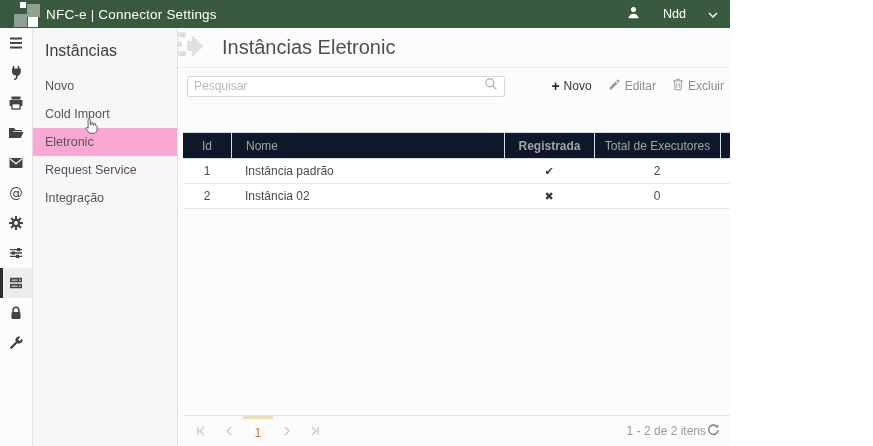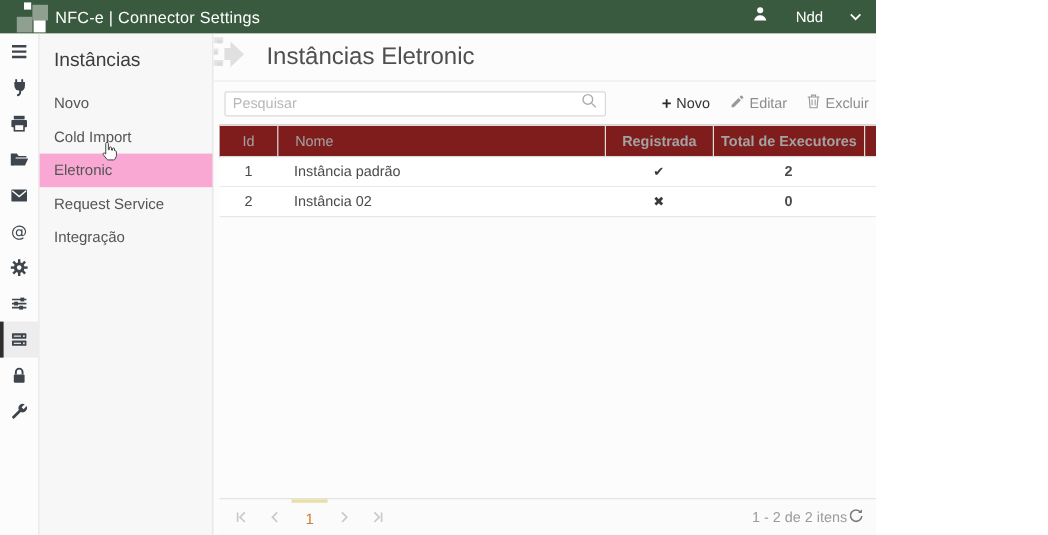--- a/index.html
+++ b/index.html
@@ -62,29 +62,29 @@
   .toolbar-buttons { margin-left:auto; display:flex; align-items:center; gap:16px; }
   .tbtn {
     background:none; border:none; display:flex; align-items:center; gap:4px;
     font-size:12px; color:#8d8d8d; cursor:pointer; font-family:"Liberation Sans", sans-serif;
   }
   .tbtn.primary { color:#333; }
   .plus-glyph { font-size:14px; font-weight:700; color:#2b2b2b; line-height:1; }
   
   .grid { margin:6px 0 0 5px; flex:none; }
   .grid-header {
-    display:flex; background:#7f1d1d; border-top:1px solid #dcdcdc; border-bottom:1px solid #dcdcdc;
-    height:27px; align-items:center; color:#a3a3a3; font-size:12px;
+    display:flex; background:#0f172a; border-top:1px solid #dcdcdc; border-bottom:1px solid #dcdcdc;
+    height:27px; align-items:center; color:#a3a3a3; font-size:12px;margin-top:28px;
   }
   .gcol { height:100%; display:flex; align-items:center; }
   .grid-header .gcol + .gcol { border-left:1px solid #dedede; }
   .c-id   { width:48px; justify-content:center; }
   .c-nome { flex:1; padding-left:14px; }
   .c-reg  { width:90px; justify-content:center;font-weight:bold; }
-  .c-tot  { width:126px; justify-content:center;font-weight:bold; }
+  .c-tot  { width:126px; justify-content:center; }
   .c-fill { width:10px; }
   .grid-row {
     display:flex; background:#fff; border-bottom:1px solid #e8e8e8; height:25px;
     align-items:center; font-size:12px; color:#4a4a4a; cursor:pointer;
   }
   .mark { font-size:11px; color:#3a3a3a; font-family:"DejaVu Sans", sans-serif; }
   .grid-space { flex:1; }
   
   .pager {
     height:31px; margin-left:5px; border-top:1px solid #e3e3e3; background:#fbfbfb;

